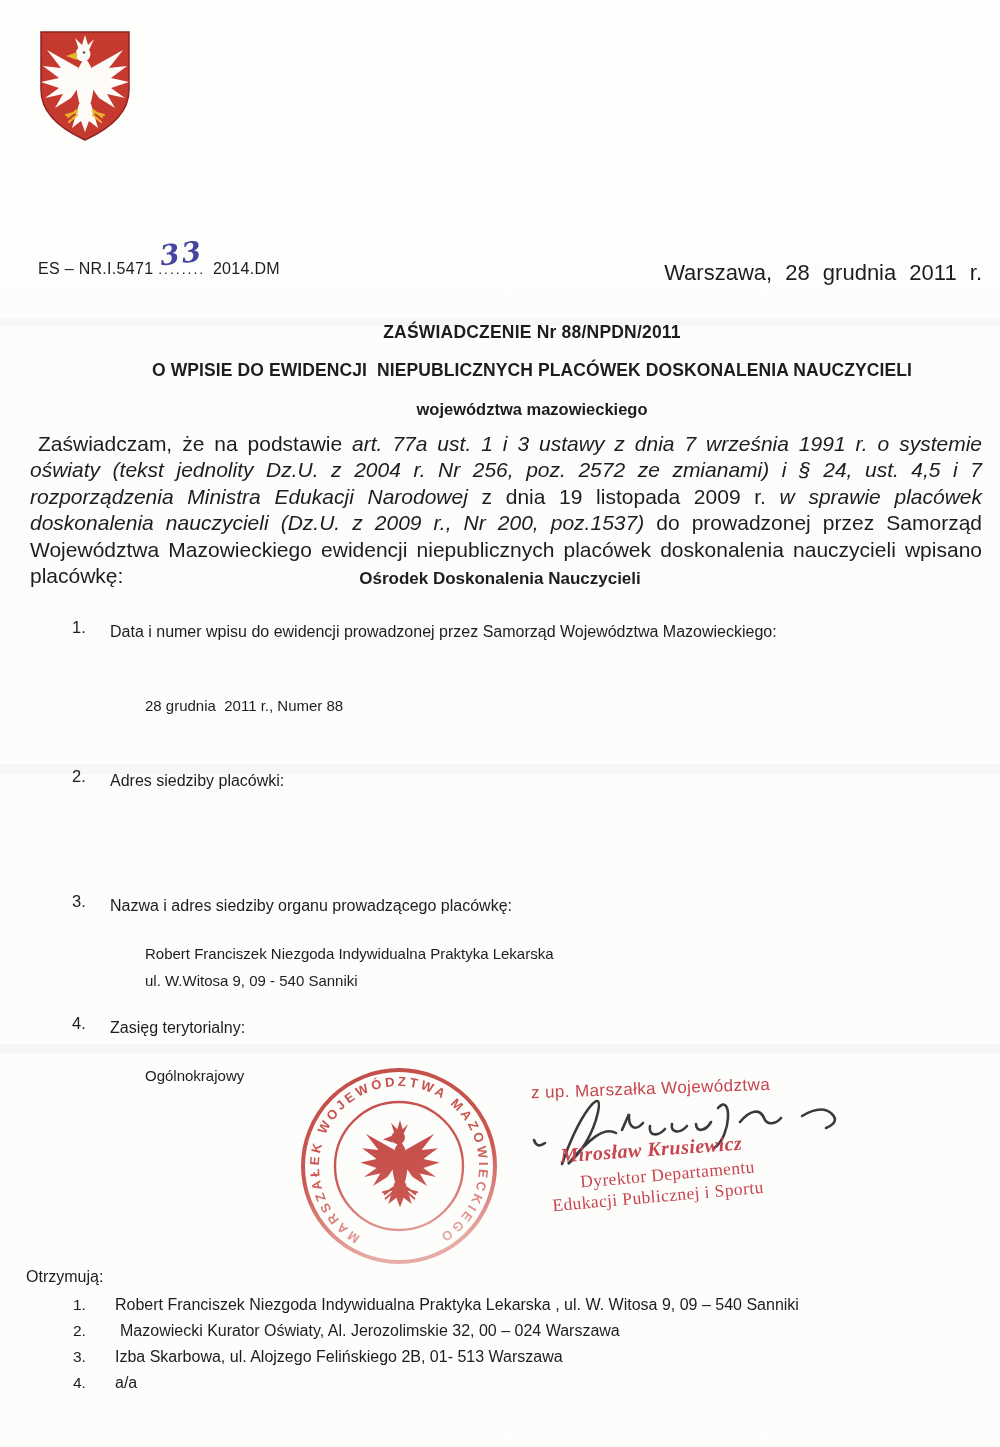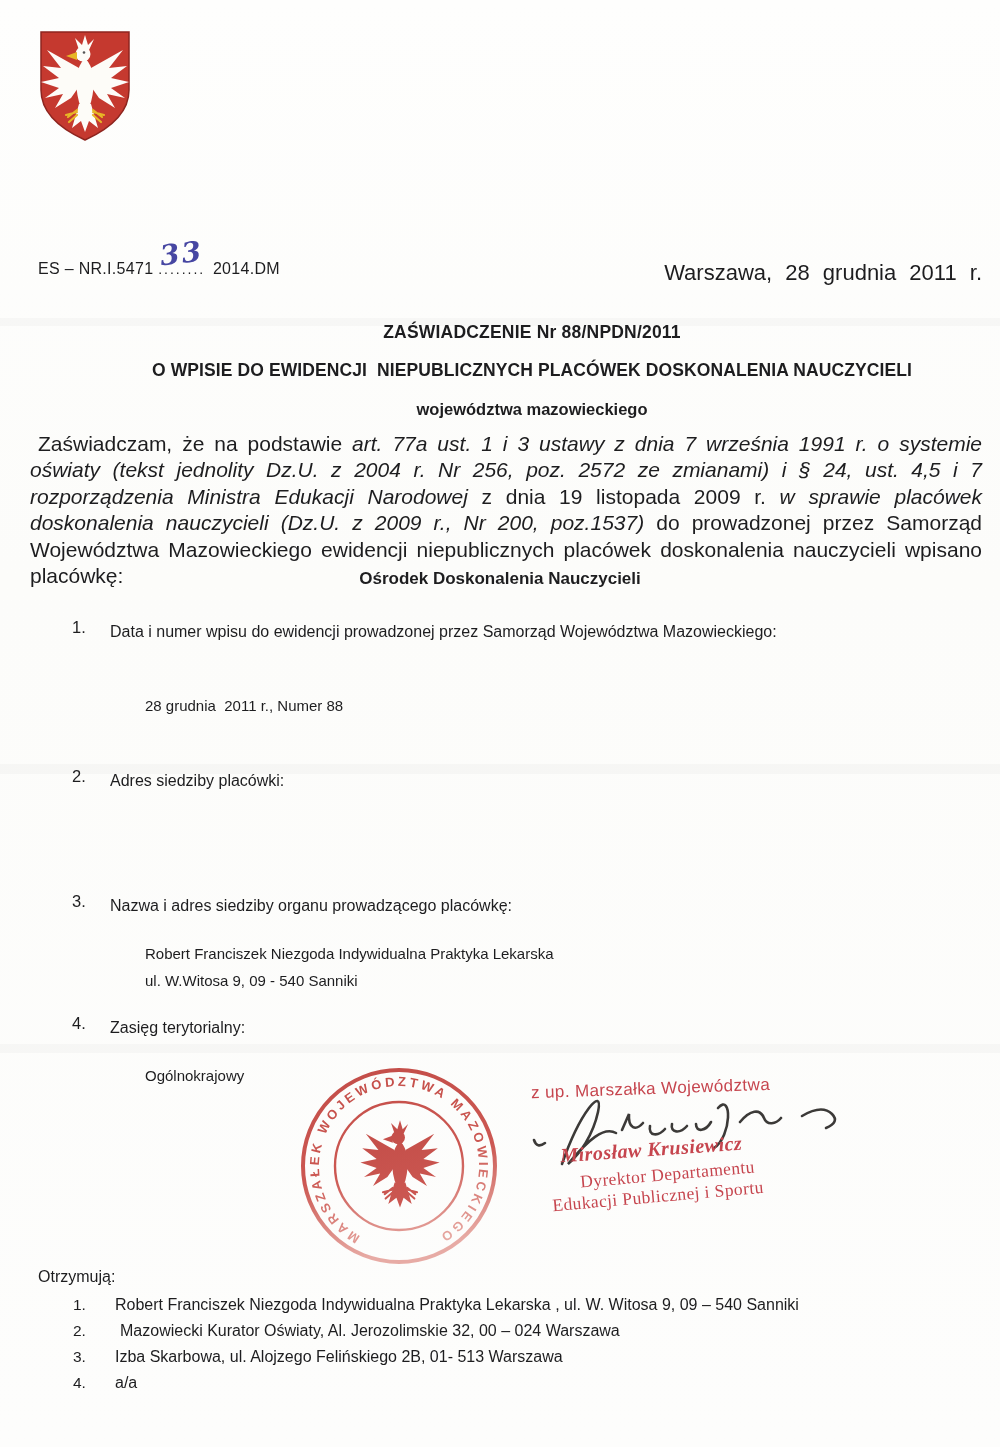--- a/index.html
+++ b/index.html
@@ -33,21 +33,21 @@
   .itm-label{position:absolute;left:110px;width:872px;font-size:16px;line-height:27px;text-align:justify;}
   .itm-value{position:absolute;left:105px;font-size:15px;white-space:pre-wrap;line-height:27px;margin-left:40px;}
   
   .seal{position:absolute;left:293px;top:1066px;width:212px;height:202px;opacity:.92;}
   .sig-auth{position:absolute;left:531px;top:1079px;font-size:17px;letter-spacing:.4px;transform:rotate(-2deg);}
   .sig-svg{position:absolute;left:518px;top:1078px;width:372px;height:100px;}
   .sig-name{position:absolute;left:560px;top:1138px;font-family:"Liberation Serif",serif;font-style:italic;font-weight:bold;font-size:20px;transform:rotate(-4deg);letter-spacing:.5px;}
   .sig-t1{position:absolute;left:580px;top:1164px;font-family:"Liberation Serif",serif;font-size:17.5px;transform:rotate(-5deg);letter-spacing:.4px;}
   .sig-t2{position:absolute;left:552px;top:1186px;font-family:"Liberation Serif",serif;font-size:17.5px;transform:rotate(-5deg);letter-spacing:.4px;}
   
-  .foot-head{position:absolute;left:38px;top:1268px;font-size:16px;}
+  .foot-head{position:absolute;left:26px;top:1268px;font-size:16px;}
   .f-num{position:absolute;left:73px;font-size:15.5px;}
   .f-txt{position:absolute;left:115px;font-size:16px;}
 </style>
 </head>
 <body>
 
 <div class="page">
 
   <div class="band" style="top:318px;height:8px;"></div>
   <div class="band" style="top:764px;height:10px;"></div>

